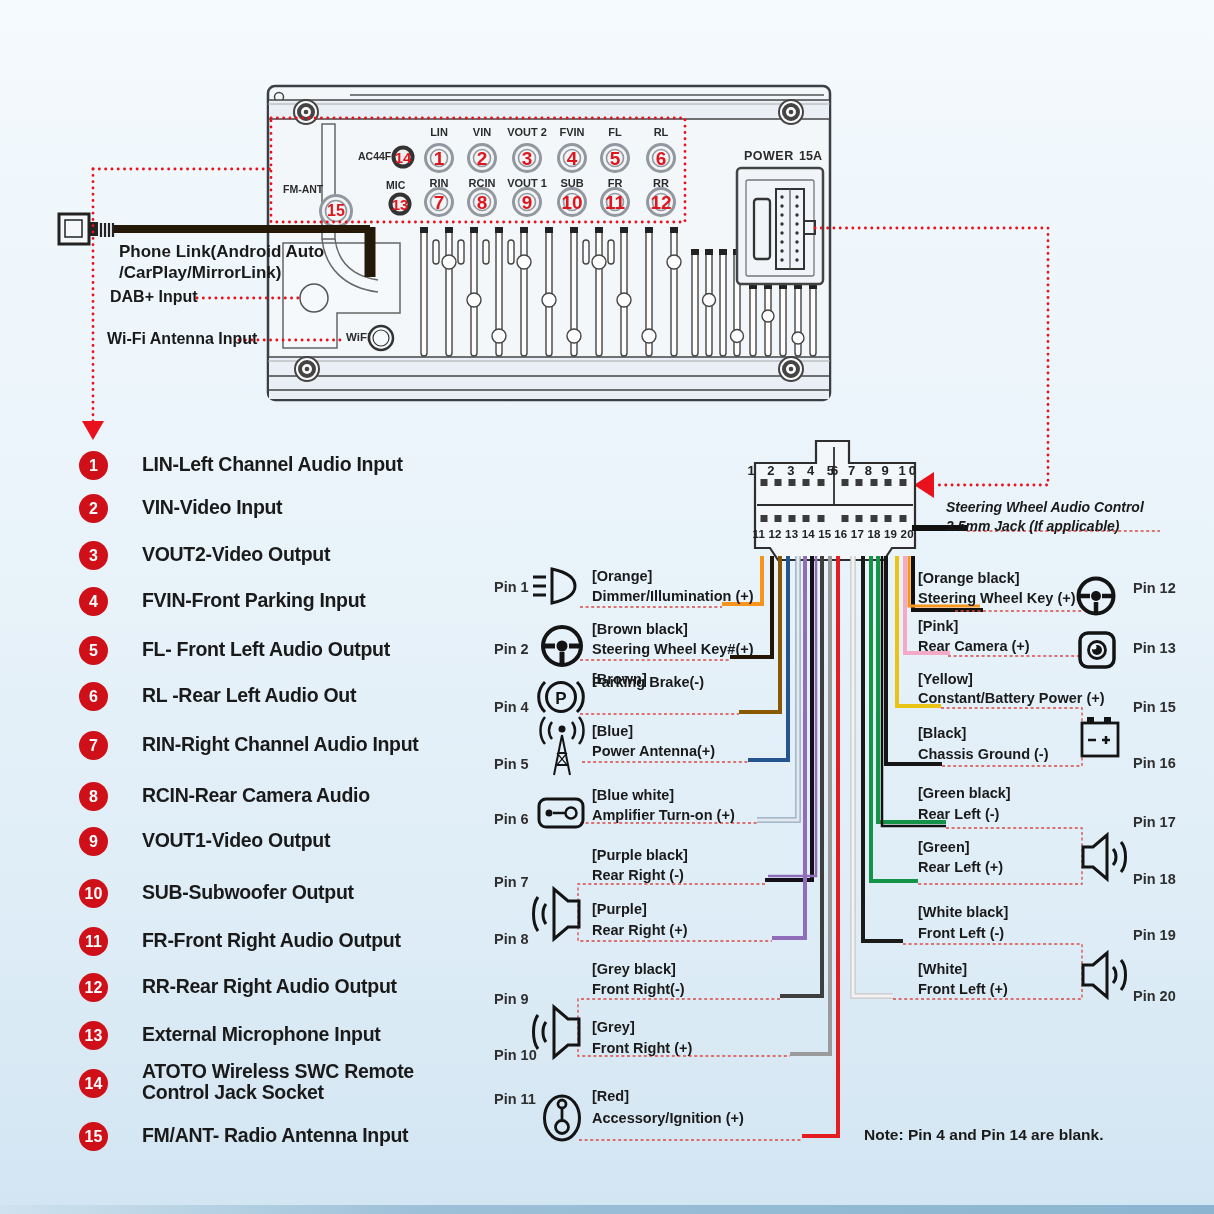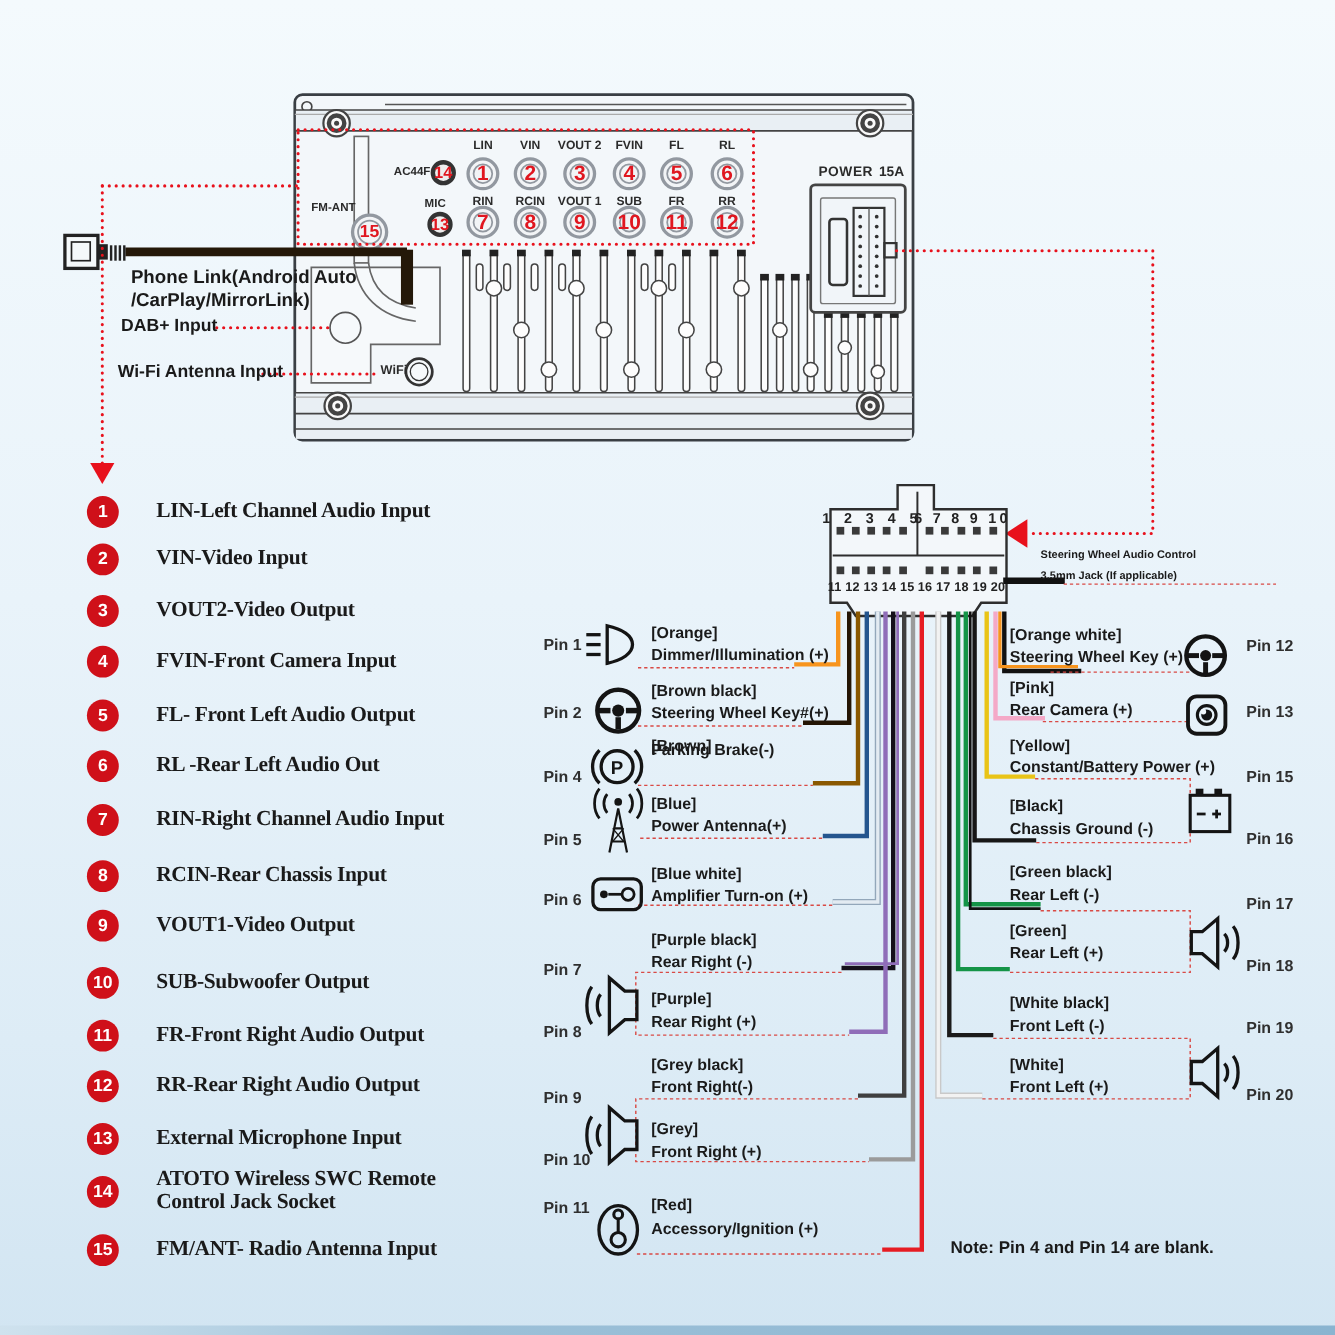--- a/index.html
+++ b/index.html
@@ -10,25 +10,25 @@
   .txt{position:absolute;z-index:2;font-weight:bold;color:#1a1a1a;white-space:nowrap;line-height:1.15;}
   .ctr{transform:translateX(-50%);}
   .unitlab{color:#2b2b2b;}
   .rcanum{color:#e0161f;font-size:19px;z-index:3;}
   .jacknum{color:#e0161f;z-index:3;}
   .phone{font-size:17px;margin-left:19px;}
   .callout{font-size:16px;}
   .pinlab{font-size:14.5px;color:#2f2f2f;}
   .wiretxt{font-size:14.5px;}
   .connum{font-size:13px;color:#222;}
-  .swc{font-size:10px;}
+  .swc{font-size:14px;font-style:italic;}
   .note{font-size:15.5px;}
   .badge{position:absolute;z-index:2;width:29px;height:29px;border-radius:50%;background:#cf1019;
          color:#fff;font-weight:bold;font-size:16px;text-align:center;line-height:29px;}
-  .legtext{font-size:19.5px;letter-spacing:-0.3px;white-space:pre-line;line-height:21px;font-family:Liberation Serif, serif;}
+  .legtext{font-size:19.5px;letter-spacing:-0.3px;white-space:pre-line;line-height:21px;}
   .bottomstrip{position:absolute;left:0;bottom:0;width:1214px;height:9px;z-index:2;
          background:linear-gradient(90deg,#cfe2ee,#9cc0d8 35%,#8ab4d0 100%);}
 </style>
 </head>
 <body>
 
 <div class="stage">
 
 <svg class="canvas" width="1214" height="1214" viewBox="0 0 1214 1214">
 
@@ -440,29 +440,29 @@
 <span class="txt swc" style="left:946px;top:518px">3.5mm Jack (If applicable)</span>
 <span class="txt note" style="left:864px;top:1126px">Note: Pin 4 and Pin 14 are blank.</span>
 
 <div class="badge" style="left:79px;top:451px">1</div>
 <div class="txt legtext" style="left:142px;top:454px">LIN-Left Channel Audio Input</div>
 <div class="badge" style="left:79px;top:494px">2</div>
 <div class="txt legtext" style="left:142px;top:497px">VIN-Video Input</div>
 <div class="badge" style="left:79px;top:541px">3</div>
 <div class="txt legtext" style="left:142px;top:544px">VOUT2-Video Output</div>
 <div class="badge" style="left:79px;top:587px">4</div>
-<div class="txt legtext" style="left:142px;top:590px">FVIN-Front Camera Input</div>
+<div class="txt legtext" style="left:142px;top:590px">FVIN-Front Parking Input</div>
 <div class="badge" style="left:79px;top:636px">5</div>
 <div class="txt legtext" style="left:142px;top:639px">FL- Front Left Audio Output</div>
 <div class="badge" style="left:79px;top:682px">6</div>
 <div class="txt legtext" style="left:142px;top:685px">RL -Rear Left Audio Out</div>
 <div class="badge" style="left:79px;top:731px">7</div>
 <div class="txt legtext" style="left:142px;top:734px">RIN-Right Channel Audio Input</div>
 <div class="badge" style="left:79px;top:782px">8</div>
-<div class="txt legtext" style="left:142px;top:785px">RCIN-Rear Chassis Input</div>
+<div class="txt legtext" style="left:142px;top:785px">RCIN-Rear Camera Audio</div>
 <div class="badge" style="left:79px;top:827px">9</div>
 <div class="txt legtext" style="left:142px;top:830px">VOUT1-Video Output</div>
 <div class="badge" style="left:79px;top:879px">10</div>
 <div class="txt legtext" style="left:142px;top:882px">SUB-Subwoofer Output</div>
 <div class="badge" style="left:79px;top:927px">11</div>
 <div class="txt legtext" style="left:142px;top:930px">FR-Front Right Audio Output</div>
 <div class="badge" style="left:79px;top:973px">12</div>
 <div class="txt legtext" style="left:142px;top:976px">RR-Rear Right Audio Output</div>
 <div class="badge" style="left:79px;top:1021px">13</div>
 <div class="txt legtext" style="left:142px;top:1024px">External Microphone Input</div>
@@ -496,21 +496,21 @@
 <span class="txt pinlab" style="left:494px;top:991px">Pin 9</span>
 <span class="txt wiretxt" style="left:592px;top:961px">[Grey black]</span>
 <span class="txt wiretxt" style="left:592px;top:981px">Front Right(-)</span>
 <span class="txt pinlab" style="left:494px;top:1047px">Pin 10</span>
 <span class="txt wiretxt" style="left:592px;top:1019px">[Grey]</span>
 <span class="txt wiretxt" style="left:592px;top:1040px">Front Right (+)</span>
 <span class="txt pinlab" style="left:494px;top:1091px">Pin 11</span>
 <span class="txt wiretxt" style="left:592px;top:1088px">[Red]</span>
 <span class="txt wiretxt" style="left:592px;top:1110px">Accessory/Ignition (+)</span>
 
-<span class="txt wiretxt" style="left:918px;top:570px">[Orange white]</span>
+<span class="txt wiretxt" style="left:918px;top:570px">[Orange black]</span>
 <span class="txt wiretxt" style="left:918px;top:590px">Steering Wheel Key (+)</span>
 <span class="txt pinlab" style="left:1133px;top:580px">Pin 12</span>
 <span class="txt wiretxt" style="left:918px;top:618px">[Pink]</span>
 <span class="txt wiretxt" style="left:918px;top:638px">Rear Camera (+)</span>
 <span class="txt pinlab" style="left:1133px;top:640px">Pin 13</span>
 <span class="txt wiretxt" style="left:918px;top:671px">[Yellow]</span>
 <span class="txt wiretxt" style="left:918px;top:690px">Constant/Battery Power (+)</span>
 <span class="txt pinlab" style="left:1133px;top:699px">Pin 15</span>
 <span class="txt wiretxt" style="left:918px;top:725px">[Black]</span>
 <span class="txt wiretxt" style="left:918px;top:746px">Chassis Ground (-)</span>

